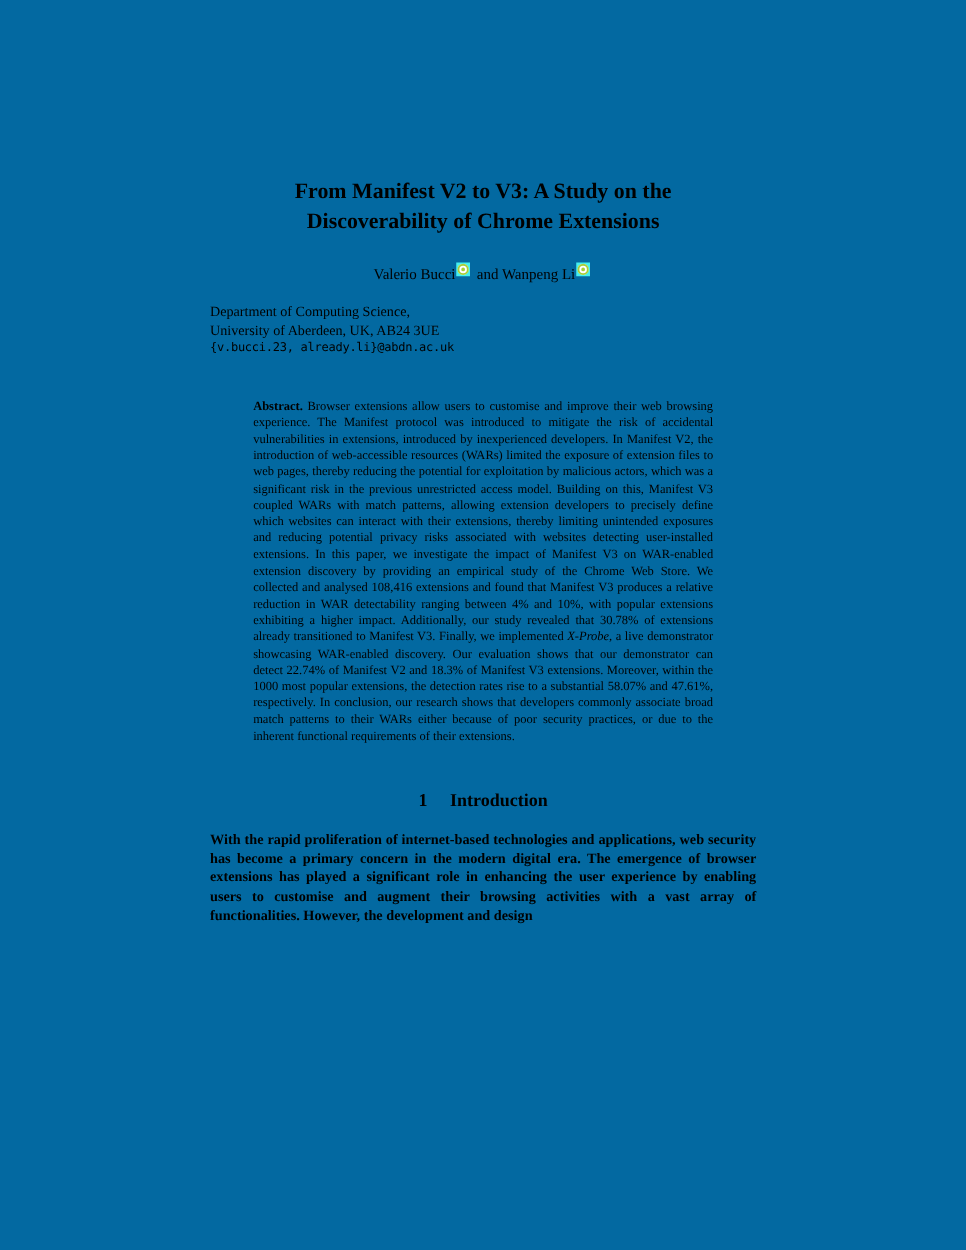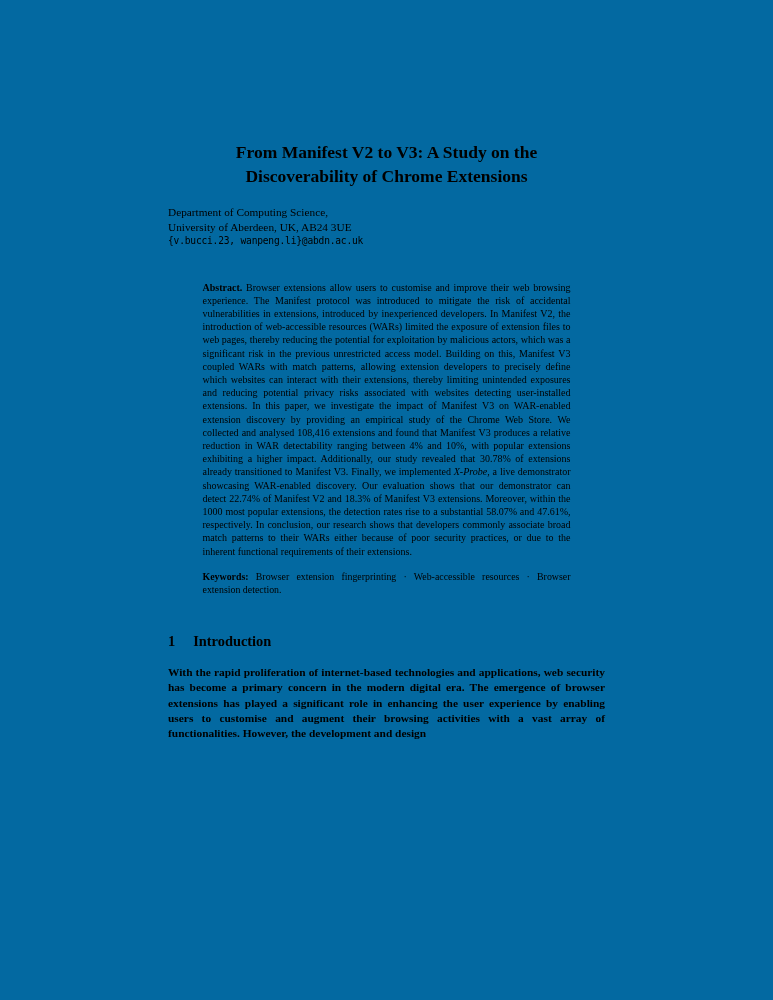--- a/index.html
+++ b/index.html
@@ -88,20 +88,21 @@
     margin: 12px auto 0 auto;
     font-size: 9.9px;
     line-height: 13.2px;
     text-align: justify;
   }
   .section-heading {
     font-size: 14.4px;
     font-weight: bold;
     margin: 36px 0 0 0;
     line-height: 18px;
+    text-align: center;
   }
   .section-heading .sec-num {
     display: inline-block;
     margin-right: 18px;
   }
   .body-par {
     font-size: 11.4px;
     line-height: 15.3px;
     text-align: justify;
     margin: 15px 0 0 0;
@@ -115,34 +116,34 @@
 <body>
 
 <div class="page">
   <div class="content">
 
     <h1 class="paper-title">
       <span>From Manifest V2 to V3: A Study on the</span><br>
       <span>Discoverability of Chrome Extensions</span>
     </h1>
 
+    <div class="authors">
+      <span>Valerio Bucci</span><span class="orcid"><span class="orcid-inner"></span></span><span> and </span><span>Wanpeng Li</span><span class="orcid"><span class="orcid-inner"></span></span>
+    </div>
 
     <div class="affiliation">
       <div>Department of Computing Science,</div>
       <div>University of Aberdeen, UK, AB24 3UE</div>
-      <div class="email">{v.bucci.23, wanpeng.li}@abdn.ac.uk</div>
+      <div class="email">{v.bucci.23, already.li}@abdn.ac.uk</div>
     </div>
 
     <div class="abstract-block">
       <p><span class="abs-label">Abstract.</span> <span>Browser extensions allow users to customise and improve their web browsing experience. The Manifest protocol was introduced to mitigate the risk of accidental vulnerabilities in extensions, introduced by inexperienced developers. In Manifest V2, the introduction of web-accessible resources (WARs) limited the exposure of extension files to web pages, thereby reducing the potential for exploitation by malicious actors, which was a significant risk in the previous unrestricted access model. Building on this, Manifest V3 coupled WARs with match patterns, allowing extension developers to precisely define which websites can interact with their extensions, thereby limiting unintended exposures and reducing potential privacy risks associated with websites detecting user-installed extensions. In this paper, we investigate the impact of Manifest V3 on WAR-enabled extension discovery by providing an empirical study of the Chrome Web Store. We collected and analysed 108,416 extensions and found that Manifest V3 produces a relative reduction in WAR detectability ranging between 4% and 10%, with popular extensions exhibiting a higher impact. Additionally, our study revealed that 30.78% of extensions already transitioned to Manifest V3. Finally, we implemented </span><em class="xprobe">X-Probe</em><span>, a live demonstrator showcasing WAR-enabled discovery. Our evaluation shows that our demonstrator can detect 22.74% of Manifest V2 and 18.3% of Manifest V3 extensions. Moreover, within the 1000 most popular extensions, the detection rates rise to a substantial 58.07% and 47.61%, respectively. In conclusion, our research shows that developers commonly associate broad match patterns to their WARs either because of poor security practices, or due to the inherent functional requirements of their extensions.</span></p>
     </div>
 
-    <div class="keywords">
-      <span class="kw-label">Keywords:</span><span> Browser extension fingerprinting · Web-accessible resources · Browser extension detection.</span>
-    </div>
 
     <h2 class="section-heading">
       <span class="sec-num">1</span><span>Introduction</span>
     </h2>
 
     <p class="body-par">With the rapid proliferation of internet-based technologies and applications, web security has become a primary concern in the modern digital era. The emergence of browser extensions has played a significant role in enhancing the user experience by enabling users to customise and augment their browsing activities with a vast array of functionalities. However, the development and design</p>
 
   </div>
 </div>
 

